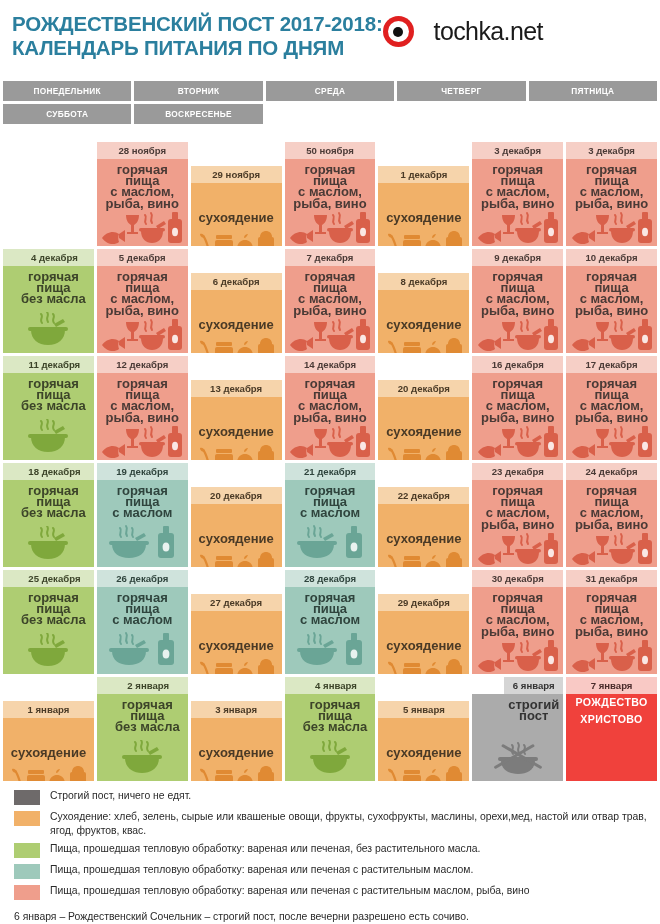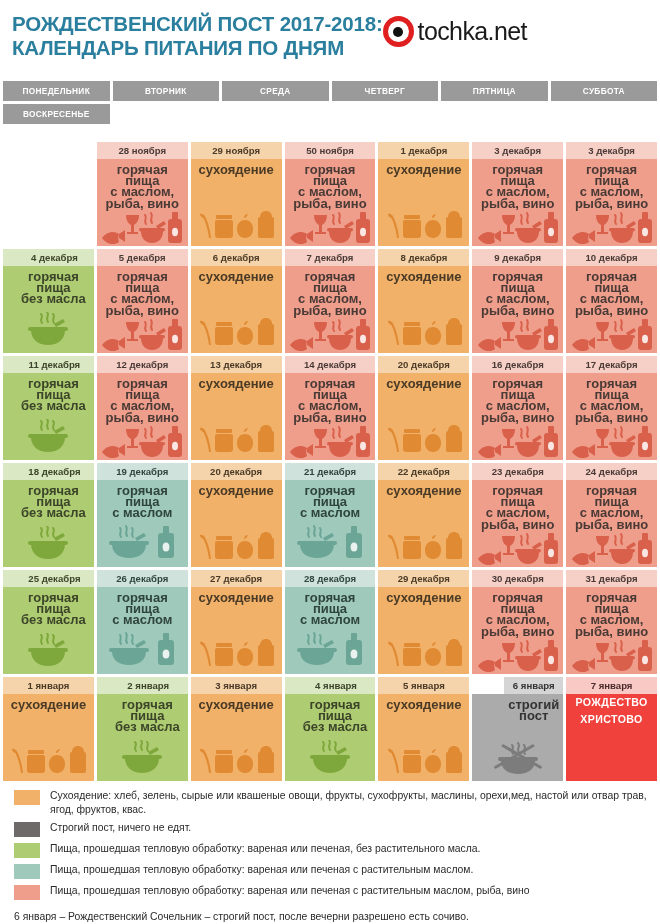--- a/index.html
+++ b/index.html
@@ -10,30 +10,30 @@
     -webkit-font-smoothing:antialiased;
     overflow:hidden;
   }
   .page{position:relative;width:660px;height:924px;box-sizing:border-box;}
 
   
   .header{display:flex;align-items:flex-start;
           padding:12px 8px 0 12px;height:64px;box-sizing:border-box;}
   .title{color:#2b7f9e;font-weight:bold;font-size:20.5px;line-height:24px;
          letter-spacing:-0.2px;text-transform:uppercase;white-space:pre-line;margin:0;}
-  .logo{display:flex;align-items:center;gap:4px;padding-top:4px;padding-right:4px;}
+  .logo{display:flex;align-items:center;gap:20px;padding-top:4px;padding-right:4px;}
   .logo-mark{width:31px;height:31px;border-radius:50%;background:#e02020;
              display:flex;align-items:center;justify-content:center;flex:0 0 auto;}
   .logo-mark .inner{width:21px;height:21px;border-radius:50%;background:#ffffff;
              display:flex;align-items:center;justify-content:center;}
   .logo-mark .dot{width:10px;height:10px;border-radius:50%;background:#111111;}
   .logo-text{font-size:25px;color:#1a1a1a;letter-spacing:-0.6px;line-height:1;}
 
   
-  .weekbar{display:grid;grid-template-columns:repeat(6,1fr);gap:3px;
+  .weekbar{display:grid;grid-template-columns:repeat(5,1fr);gap:3px;
            padding:15px 3px;margin-top:2px;}
   .wd{background:#9a9a9a;color:#ffffff;font-size:8.3px;font-weight:bold;
       letter-spacing:0.3px;text-align:center;padding:5px 0 5px;
       text-transform:uppercase;}
 
   
   .grid{display:grid;grid-template-columns:repeat(7,1fr);gap:3px;
         padding:3px 3px 0;}
   .cell{height:104px;display:flex;flex-direction:column;overflow:hidden;}
   .cell.empty{background:transparent;}
@@ -47,21 +47,21 @@
          justify-content:center;gap:1px;height:38px;}
   .icons svg{display:block;}
 
   
   .t-oilfishwine .date{background:#f6cfc6;}
   .t-oilfishwine .body{background:#ef9e8c;}
   .t-oilfishwine .label,.t-oilfishwine .date{color:#4a3a36;}
 
   .t-dry .date{background:#f6d4ab;}
   .t-dry .body{background:#f1b169;}
-  .t-dry .label,.t-dry .date{color:#4a3a26;}
+  .t-dry .label,.t-dry .date{color:#4a3a26;margin-top:24px;}
 
   .t-nooil .date{background:#dbe8c4;}
   .t-nooil .body{background:#aecd72;}
   .t-nooil .label,.t-nooil .date{color:#3c4429;padding-left:12px;}
 
   .t-oil .date{background:#cfe3dc;}
   .t-oil .body{background:#9ec9bb;}
   .t-oil .label,.t-oil .date{color:#2f443d;}
 
   .t-strict .date{background:#d5d5d5;}
@@ -960,26 +960,26 @@
         <div class="body">
           <div class="label" style="white-space: pre-line;">РОЖДЕСТВО
 ХРИСТОВО</div>
           <div class="icons"></div>
         </div>
       </div>
     </div>
 
   <div class="legend" id="legend">
       <div class="lrow">
+        <span class="sw" style="background: rgb(110, 106, 106);"></span>
+        <span class="ltext">Строгий пост, ничего не едят.</span>
+      </div>
+      <div class="lrow">
         <span class="sw" style="background: rgb(241, 177, 105);"></span>
         <span class="ltext">Сухоядение: хлеб, зелень, сырые или квашеные овощи, фрукты, сухофрукты, маслины, орехи,мед, настой или отвар трав, ягод, фруктов, квас.</span>
-      </div>
-      <div class="lrow">
-        <span class="sw" style="background: rgb(110, 106, 106);"></span>
-        <span class="ltext">Строгий пост, ничего не едят.</span>
       </div>
       <div class="lrow">
         <span class="sw" style="background: rgb(174, 205, 114);"></span>
         <span class="ltext">Пища, прошедшая тепловую обработку: вареная или печеная, без растительного масла.</span>
       </div>
       <div class="lrow">
         <span class="sw" style="background: rgb(158, 201, 187);"></span>
         <span class="ltext">Пища, прошедшая тепловую обработку: вареная или печеная с растительным маслом.</span>
       </div>
       <div class="lrow">

